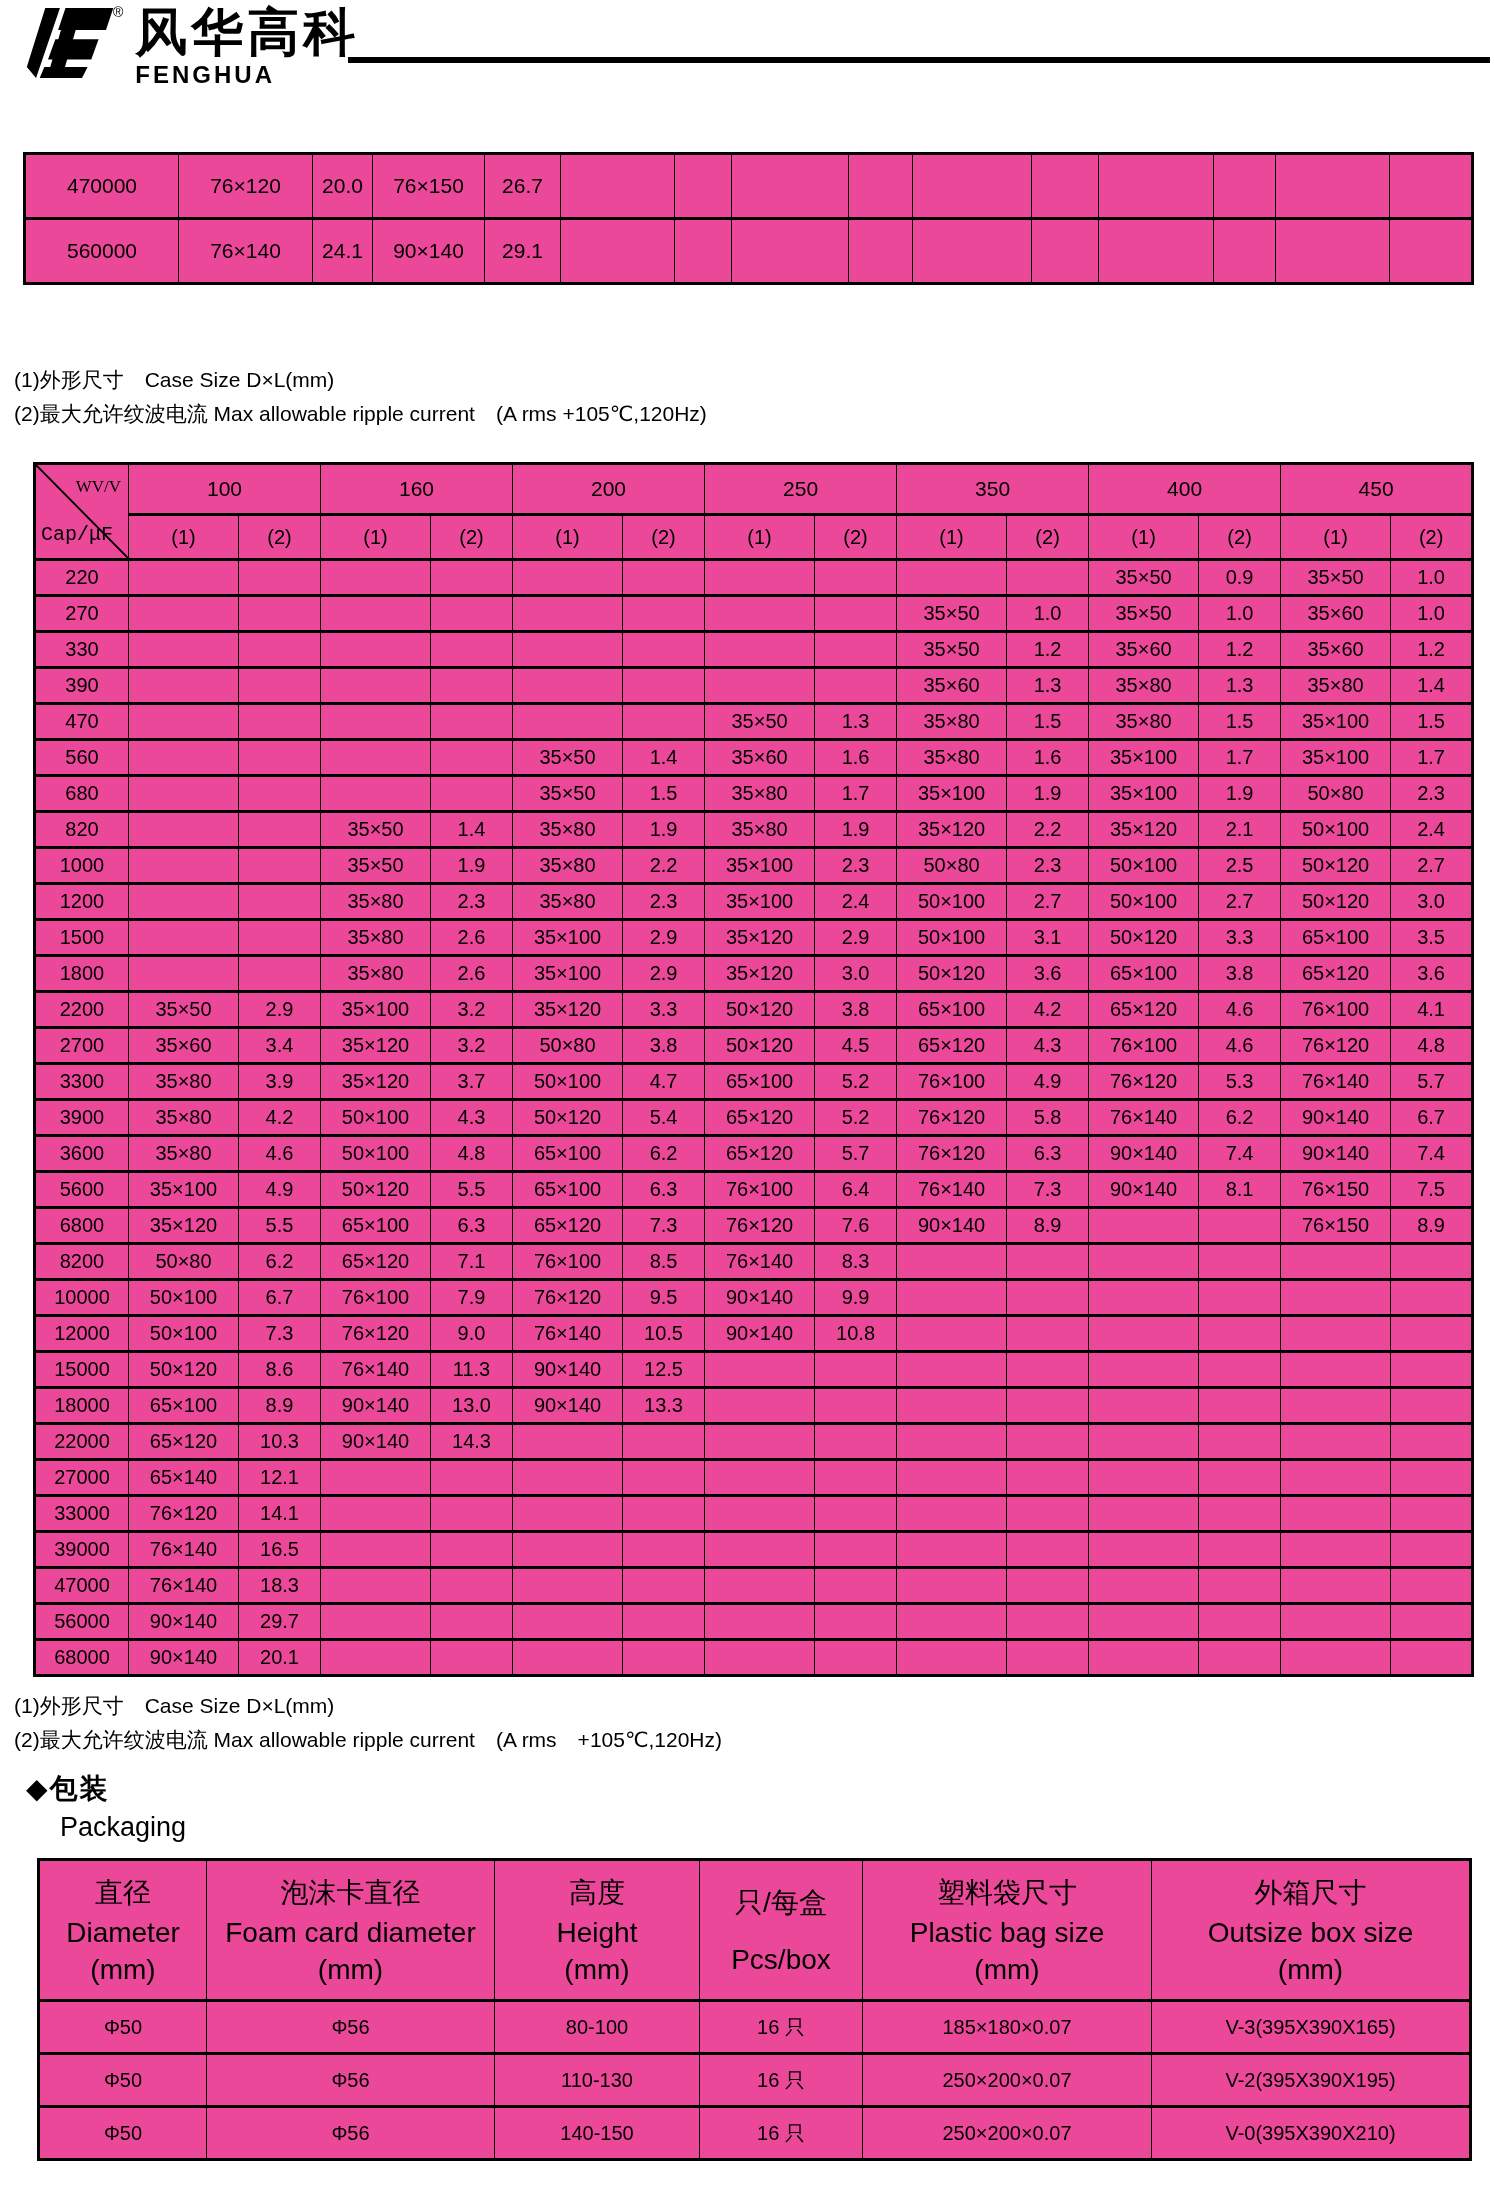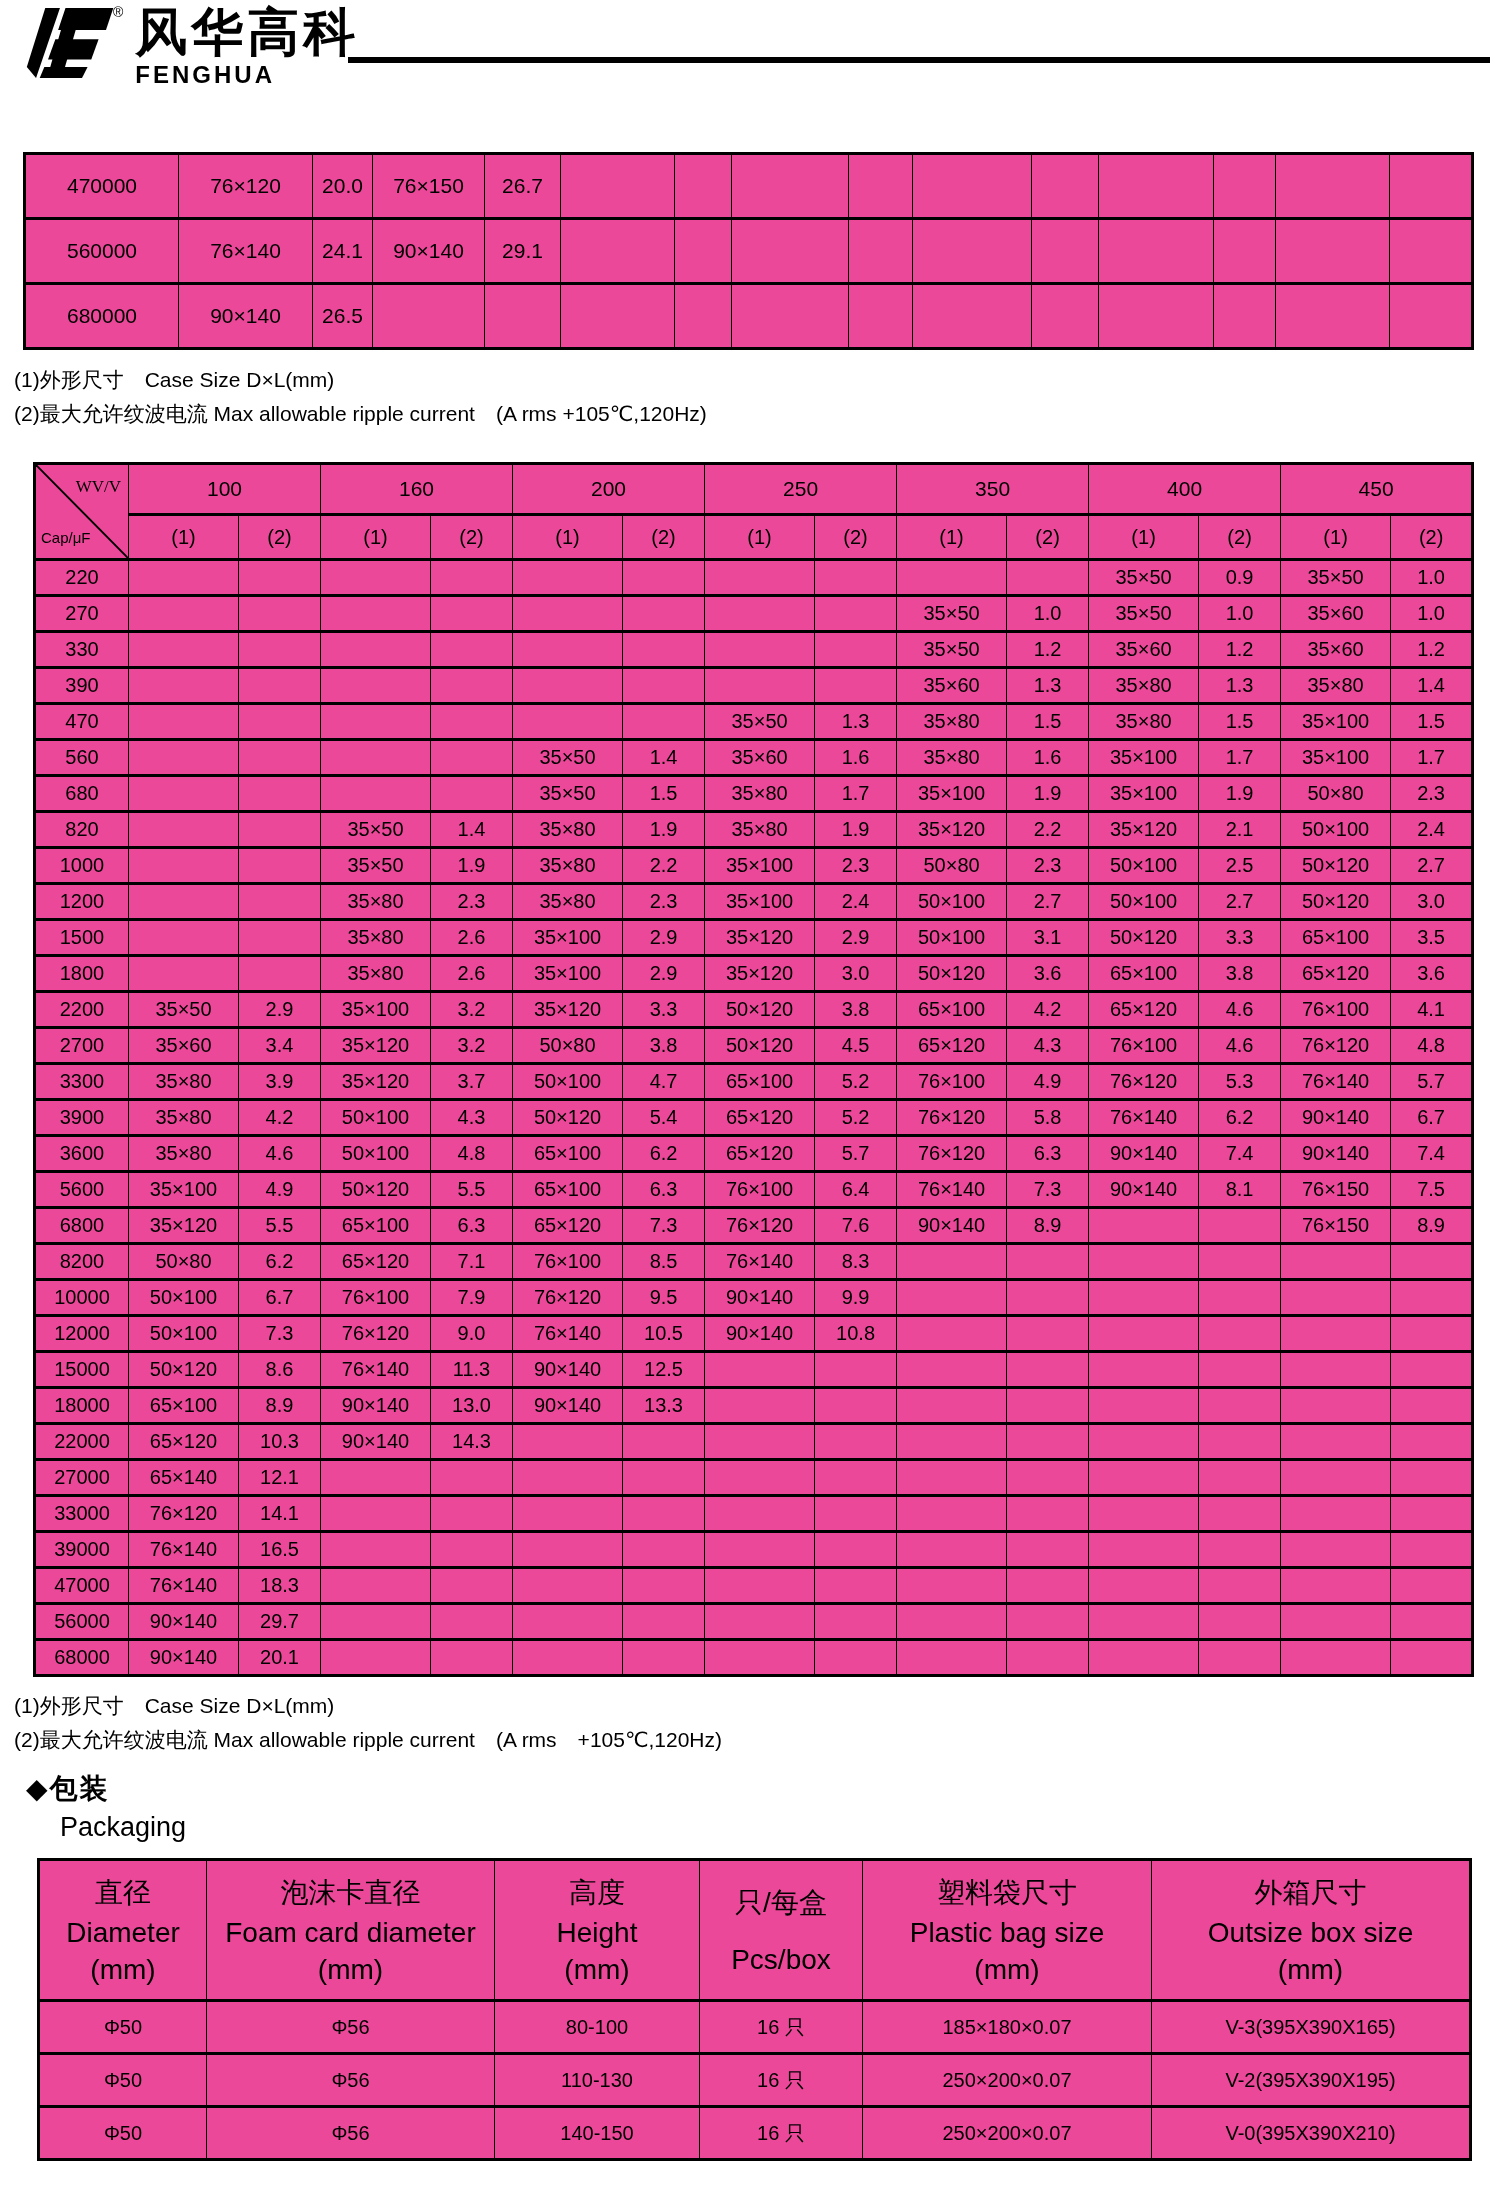--- a/index.html
+++ b/index.html
@@ -35,21 +35,21 @@
   .note-b1{top:1692px;} .note-b2{top:1726px;}
 
   
   #main-table{left:33px;top:462px;width:1438px;}
   #main-table thead tr.vrow th{height:48px;font-size:21px;}
   #main-table thead tr.srow th{height:42px;font-size:20px;}
   #main-table td{height:33px;font-size:20px;}
   th.corner{position:relative;padding:0;}
   .corner svg{position:absolute;left:0;top:0;width:100%;height:100%;}
   .corner .wv{position:absolute;right:7px;top:12px;font-size:17px;font-family:Liberation Serif, serif;}
-  .corner .cap{position:absolute;left:5px;bottom:12px;font-size:15px;}
+  .corner .cap{position:absolute;left:5px;bottom:12px;font-size:20px;font-family:Liberation Mono, monospace;}
 
   
   .pack-zh{position:absolute;left:26px;top:1770px;font-size:28px;font-weight:bold;letter-spacing:2px;}
   .pack-en{position:absolute;left:60px;top:1812px;font-size:27px;}
 
   
   #pack-table{left:37px;top:1858px;width:1432px;}
   #pack-table th{height:138px;font-size:28px;}
   #pack-table td{height:50px;font-size:20px;}
   .hstack{display:flex;flex-direction:column;justify-content:space-between;height:112px;padding:12px 0;}
@@ -111,37 +111,20 @@
           <td></td>
           <td></td>
           <td></td>
         </tr>
         <tr>
           <td>560000</td>
           <td>76×140</td>
           <td>24.1</td>
           <td>90×140</td>
           <td>29.1</td>
-          <td></td>
-          <td></td>
-          <td></td>
-          <td></td>
-          <td></td>
-          <td></td>
-          <td></td>
-          <td></td>
-          <td></td>
-          <td></td>
-        </tr>
-        <tr>
-          <td>680000</td>
-          <td>90×140</td>
-          <td>26.5</td>
-          <td></td>
-          <td></td>
           <td></td>
           <td></td>
           <td></td>
           <td></td>
           <td></td>
           <td></td>
           <td></td>
           <td></td>
           <td></td>
           <td></td>

